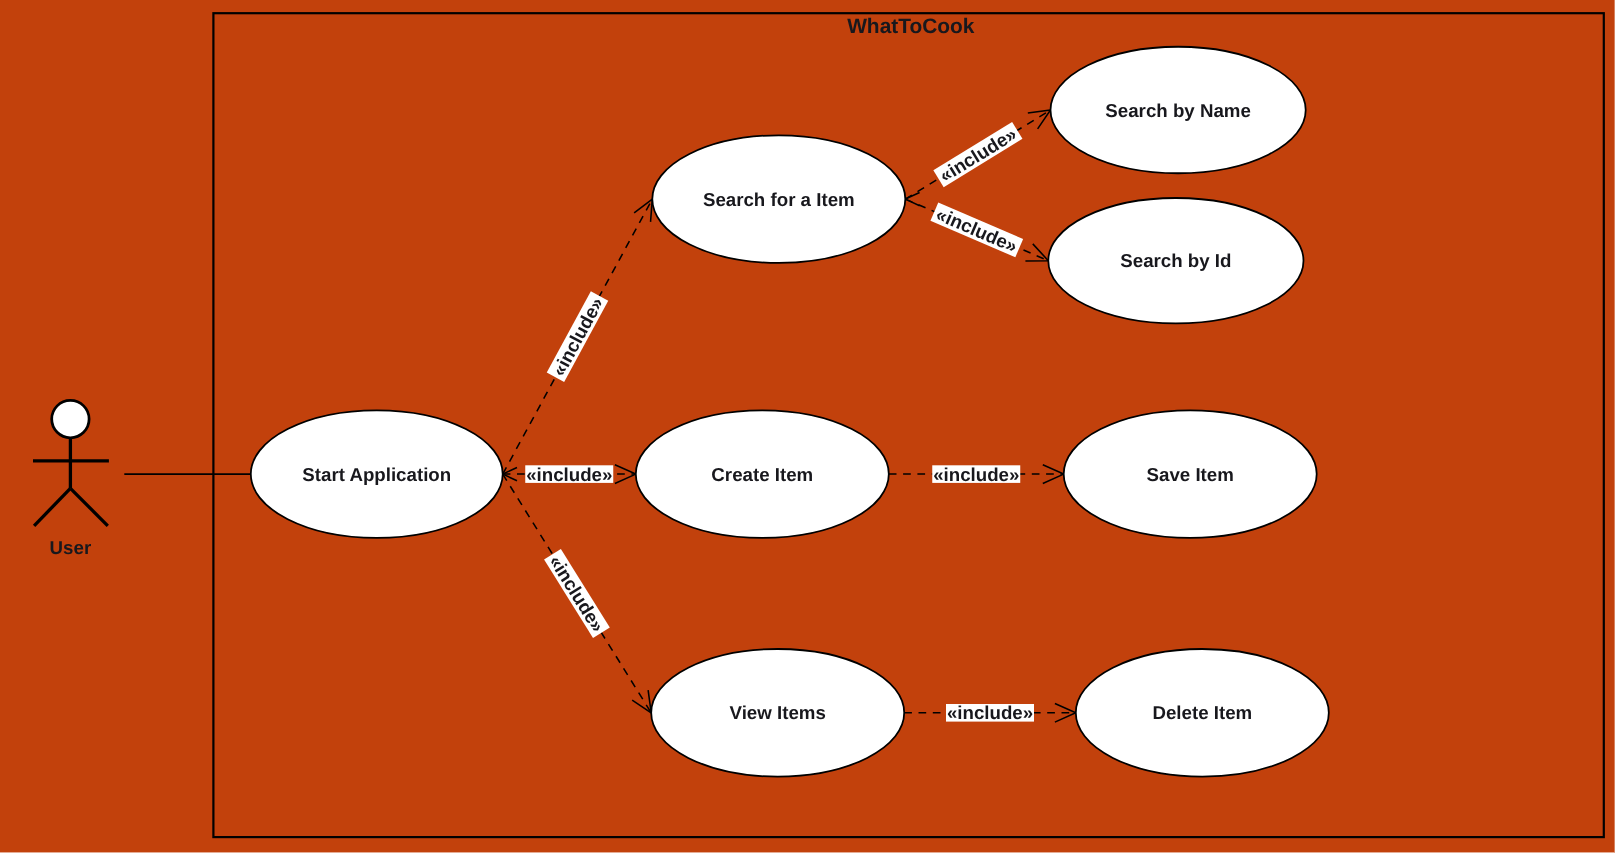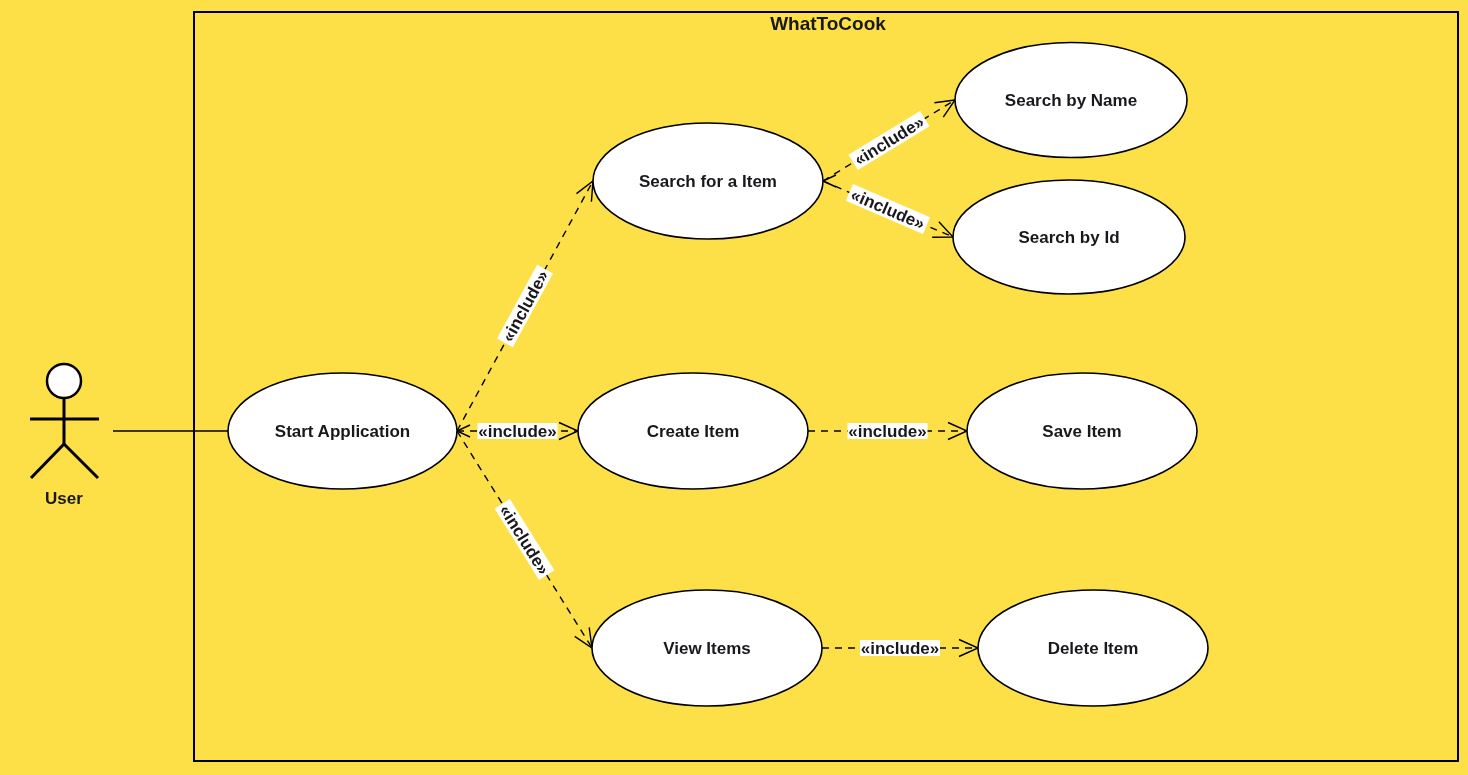--- a/index.html
+++ b/index.html
@@ -1,20 +1,20 @@
 <!DOCTYPE html>
 <html><head>
 <meta charset="utf-8">
 <style>
   html, body { margin: 0; padding: 0; background: #ffffff; }
   .stage {
     position: relative;
     width: 1468px;
     height: 775px;
-    background: #fde047;
+    background: #c2410c;
     overflow: hidden;
   }
   svg { display: block; }
   .node-ellipse {
     fill: #ffffff;
     stroke: #000000;
     stroke-width: 1.6;
   }
   .edge-dashed {
     fill: none;

